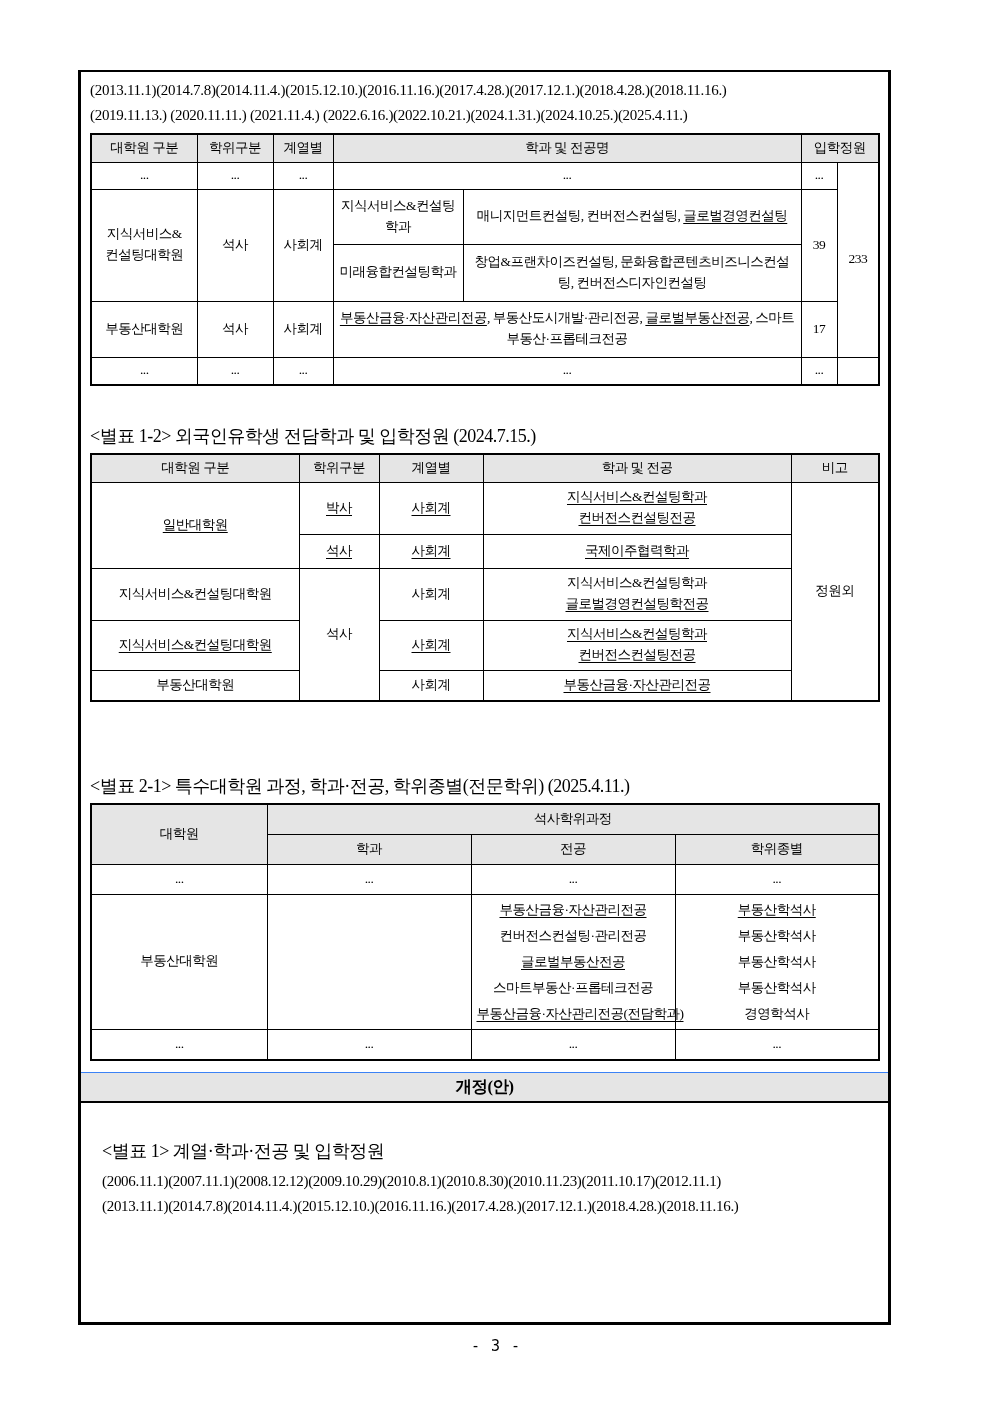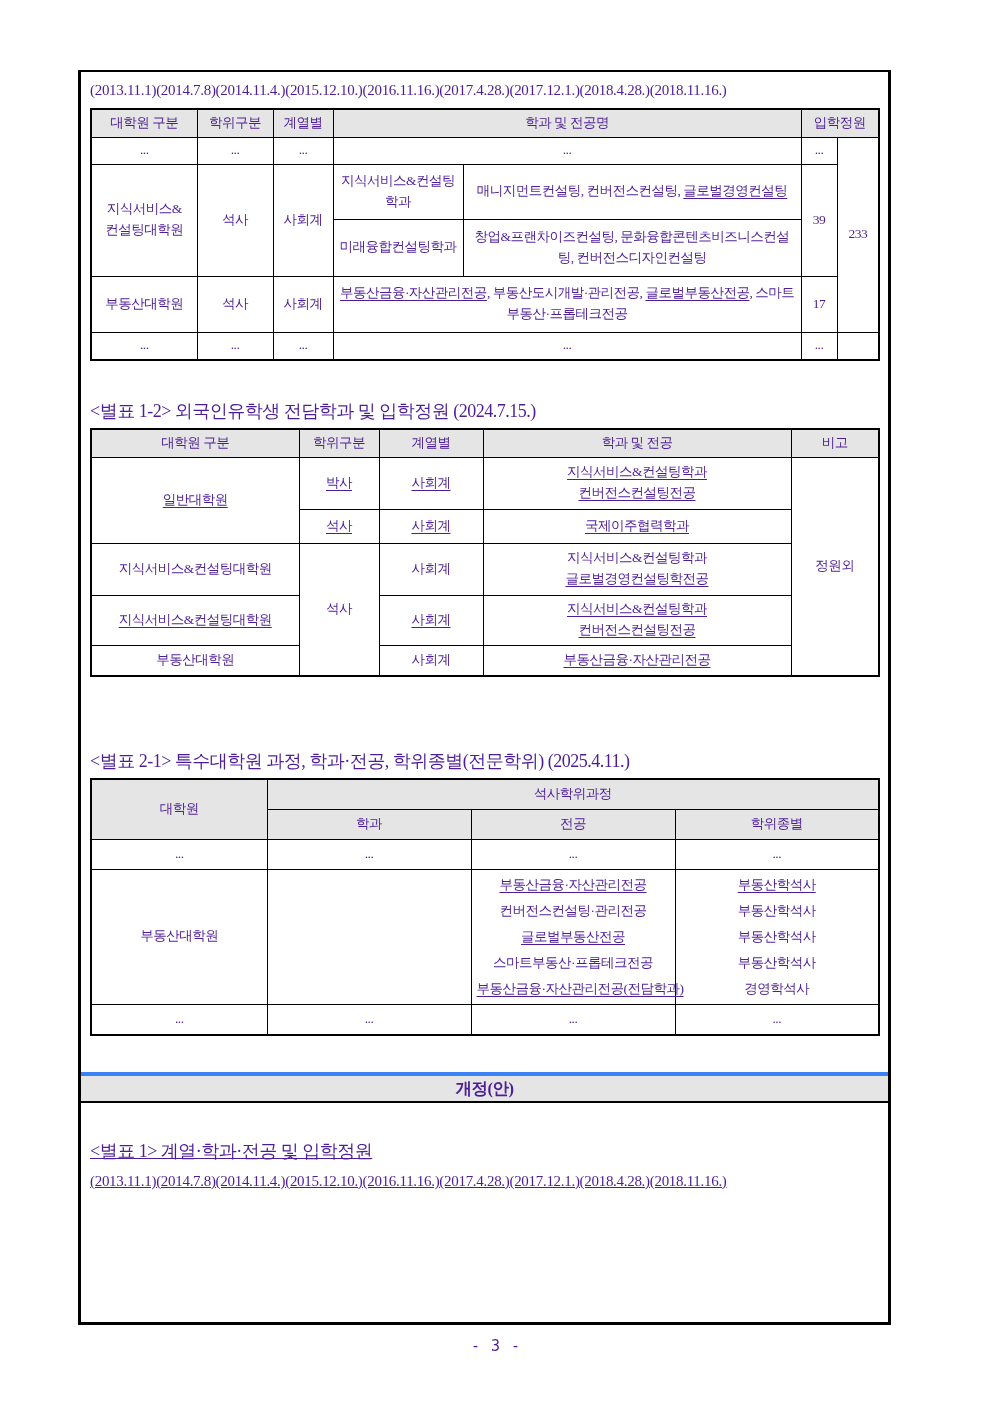--- a/index.html
+++ b/index.html
@@ -1,24 +1,24 @@
 <!DOCTYPE html>
 <html><head>
 <meta charset="utf-8">
 <style>
   *{box-sizing:border-box;margin:0;padding:0}
   html,body{background:#ffffff}
-  .page{position:relative;width:992px;height:1403px;background:#fff;color:#4c1d95;
+  .page{position:relative;width:992px;height:1403px;background:#fff;color:#000000;
     font-family:"Liberation Serif","DejaVu Serif",serif;overflow:hidden;}
   .frame{position:absolute;left:78px;top:70px;width:813px;height:1255px;
     border:3px solid #000;border-top-width:2px;}
   .part1{height:1000px;padding:6px 8px 0 9px;overflow:hidden;}
-  .band{height:31px;background:#e5e5e5;border-top:4px solid #3b82f6;border-bottom:2px solid #000;
+  .band{height:31px;background:#e5e5e5;border-top:1px solid #3b82f6;border-bottom:2px solid #000;
     display:flex;align-items:center;justify-content:center;font-size:16.5px;font-weight:bold;letter-spacing:-0.5px;}
-  .part2{padding:36px 8px 0 9px;text-decoration:underline;}
+  .part2{padding:36px 8px 0 21px;}
   .dates{font-size:15px;line-height:25px;letter-spacing:-0.3px;}
   .dates span{display:block;white-space:nowrap;}
   .dates .inline{display:inline;}
   .caption{font-size:18px;letter-spacing:-0.5px;white-space:nowrap;}
   .cap1{margin-top:38px}
   .cap2{margin-top:72px}
   table.tbl{border-collapse:collapse;table-layout:fixed;width:788px;border:2px solid #000;margin-top:5px;}
   .tbl td{border:1px solid #000;font-size:13.5px;text-align:center;vertical-align:middle;
     padding:2px 5px;letter-spacing:-0.5px;line-height:1.55;}
   .hd td{background:#e5e5e5;margin-top:36px;}
@@ -34,20 +34,21 @@
 </head>
 <body>
 
 <div class="page">
   <div class="frame">
 
     <div class="part1">
 
       <div class="dates">
         <span>(2013.11.1)(2014.7.8)(2014.11.4.)(2015.12.10.)(2016.11.16.)(2017.4.28.)(2017.12.1.)(2018.4.28.)(2018.11.16.)</span>
+        <span>(2019.11.13.) (2020.11.11.) (2021.11.4.) (2022.6.16.)(2022.10.21.)(2024.1.31.)(2024.10.25.)(2025.4.11.)</span>
       </div>
 
       <table class="tbl t1">
         <colgroup>
           <col style="width:106px">
             <col style="width:76px">
             <col style="width:60px">
           <col style="width:130px">
             <col style="width:338px">
             <col style="width:36px">
@@ -200,19 +201,20 @@
         </table>
     </div>
 
     <div class="band">
       <span>개정(안)</span>
     </div>
 
     <div class="part2">
       <div class="caption">&lt;별표 1&gt; 계열·학과·전공 및 입학정원</div>
       <div class="dates" style="margin-top:6px">
+        <span>(2006.11.1)(2007.11.1)(2008.12.12)(2009.10.29)(2010.8.1)(2010.8.30)(2010.11.23)(2011.10.17)(2012.11.1)</span>
         <span><span class="inline">(2013.11.1)(2014.7.8)(2014.11.4.)(2015.12.10.)(2016.11.16.)(2017.4.28.)(2017.12.1.)(2018.4.28.)(2018.11.16.)</span></span>
       </div>
     </div>
   </div>
 
   <div class="pageno">- 3 -</div>
 </div>
 
 </body></html>

